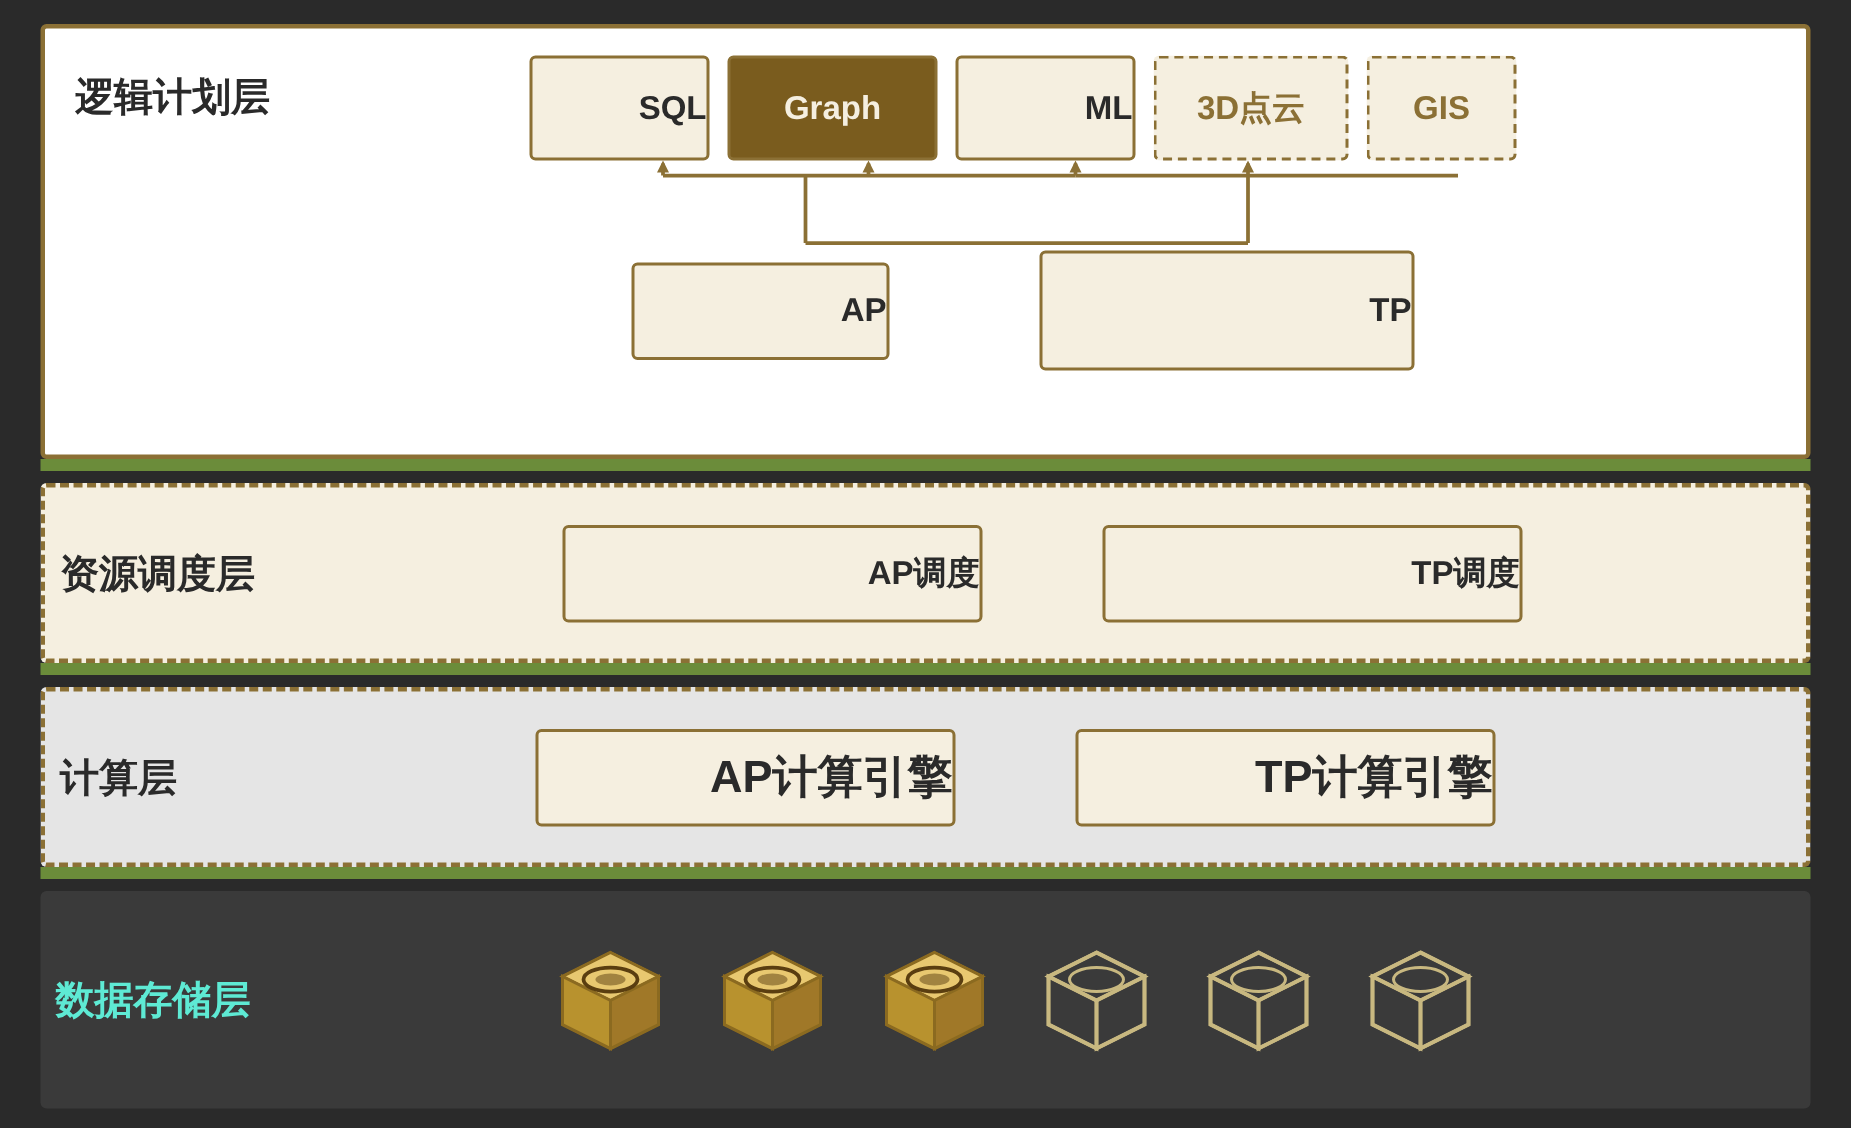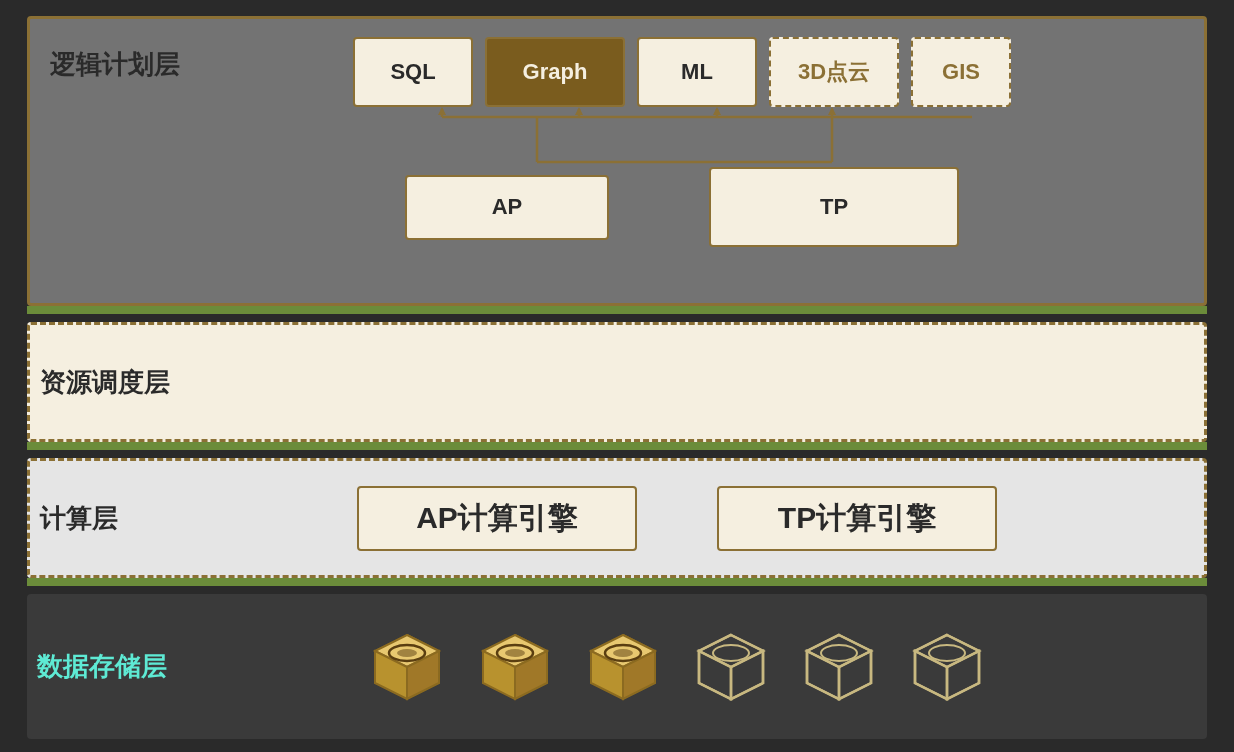--- a/index.html
+++ b/index.html
@@ -35,21 +35,21 @@
       text-align: left;
       padding-left: 10px;
       flex-shrink: 0;
     }
     .layer-label.dark {
       color: #f5f0e8;
     }
 
     
     .logic-layer {
-      background: #737373;
+      background: #ffffff;
       border: 3px solid #8b7035;
       border-radius: 4px;
       flex: 0 0 290px;
       padding: 18px 20px 18px 10px;
       display: flex;
       align-items: flex-start;
       gap: 0;
     }
     .logic-layer .layer-label {
       padding-top: 10px;
@@ -74,20 +74,21 @@
       border-radius: 4px;
       display: flex;
       align-items: center;
       justify-content: center;
       font-weight: 700;
       font-size: 22px;
       color: #2a2a2a;
     }
     .box-solid {
       background: #f5efe0;
+      justify-content: flex-end;
     }
     .box-dashed {
       background: #f5efe0;
       border-style: dashed;
       color: #8b7035;
     }
     .box-highlighted {
       background: #7a5c1e;
       color: #f5efe0;
     }
@@ -98,21 +99,21 @@
     .box-gis { width: 100px; height: 70px; }
 
     
     .bottom-boxes {
       display: flex;
       gap: 100px;
       align-items: center;
       justify-content: center;
       margin-top: 0;
     }
-    .box-ap { width: 204px; height: 65px; }
+    .box-ap { width: 172px; height: 65px; }
     .box-tp { width: 250px; height: 80px; }
 
     
     .schedule-layer {
       background: #f5efe0;
       border: 3px dashed #8b7035;
       border-radius: 4px;
       flex: 0 0 120px;
       display: flex;
       align-items: center;
@@ -259,20 +260,28 @@
           <span>TP</span>
         </div>
       </div>
     </div>
   </div>
 
   <div class="layer-gap"></div>
 
   <div class="schedule-layer layer">
     <div class="layer-label">资源调度层</div>
+    <div class="schedule-content">
+      <div class="box box-solid box-schedule">
+        <span>AP调度</span>
+      </div>
+      <div class="box box-solid box-schedule">
+        <span>TP调度</span>
+      </div>
+    </div>
   </div>
 
   <div class="layer-gap"></div>
 
   <div class="compute-layer layer">
     <div class="layer-label">计算层</div>
     <div class="compute-content">
       <div class="box box-solid box-compute">
         <span>AP计算引擎</span>
       </div>

